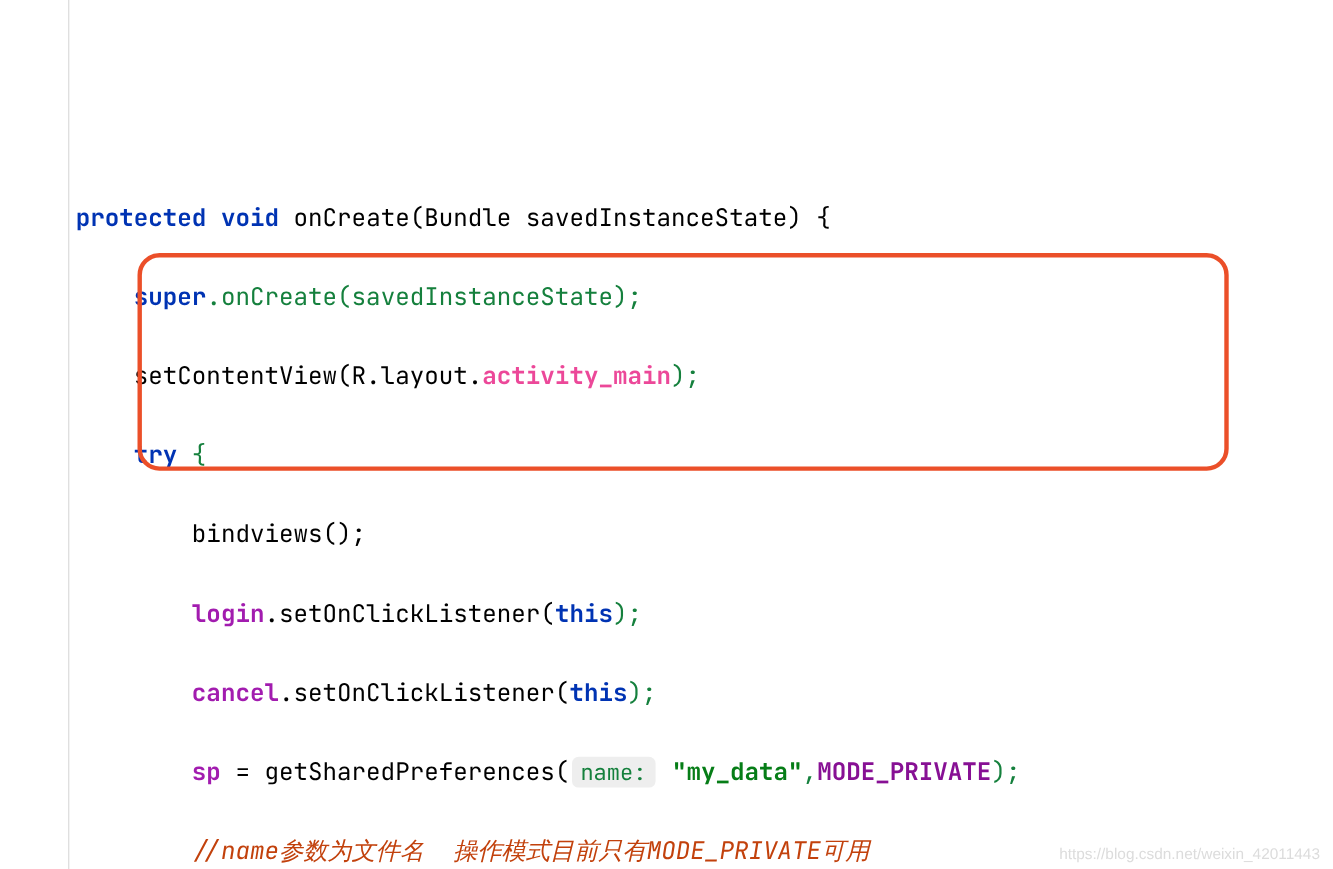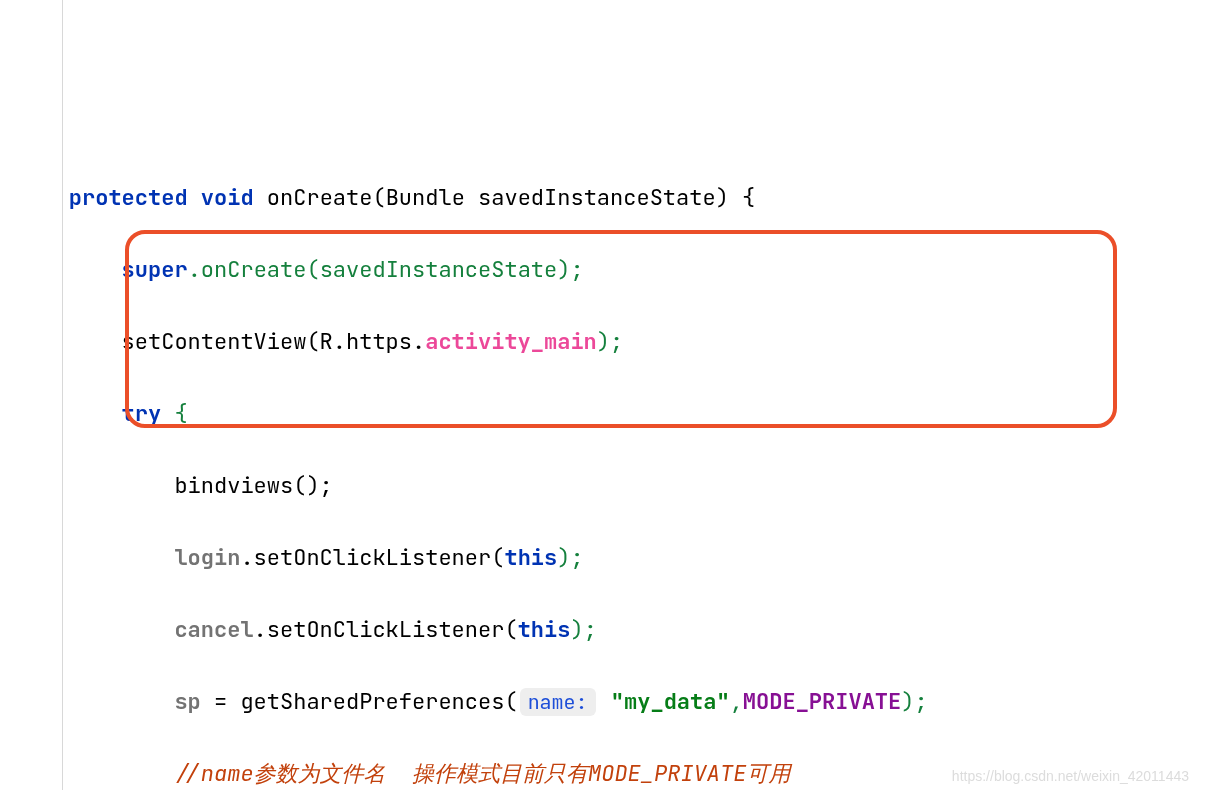--- a/index.html
+++ b/index.html
@@ -33,62 +33,62 @@
     bottom: 0;
     width: 40px;
   }
   .gutter-seg {
     position: absolute;
     box-sizing: border-box;
   }
   .kw { color: #0033b3; font-weight: bold; }
   .punc { color: #15803d; }
   .ident { color: #000000; }
-  .field { color: #737373; font-weight: bold; }
+  .field { color: #a21caf; font-weight: bold; }
   .italicField { color: #ec4899; font-weight: bold; }
   .const { color: #871094; font-weight: bold; }
   .str { color: #067d17; font-weight: bold; }
   .comment { color: #c2410c; font-style: italic; }
   .hint {
     background: #eeeeee;
     border-radius: 6px;
-    color: #1d4ed8;
+    color: #15803d;
     font-size: 20px;
     padding: 1px 8px 1px 8px;
     margin: 0 2px;
     text-align: center;
   }
   .redbox {
     position: absolute;
     border: 4px solid #eb4f29;
     border-radius: 20px;
     pointer-events: none;
   }
   .watermark {
     position: absolute;
-    right: 23px;
+    right: 12px;
     bottom: 6px;
     color: #dcdcdc;
     font-size: 14px;
     font-family: Arial, sans-serif;
   }
 </style>
 </head>
 <body>
 
 <div class="code-area">
 
 
 <div class="gutter">
   <div class="gutter-seg" style="left:62px; top:0; height:790px; border-left:1px solid #d8d8d8;"></div>
 </div>
 
 <span class="line">    <span class="kw">protected</span> <span class="kw">void</span> <span class="ident">onCreate(Bundle savedInstanceState) {</span></span>
 <span class="line">        <span class="kw">super</span><span class="punc">.onCreate(savedInstanceState);</span></span>
-<span class="line">        <span class="ident">setContentView(R.https.</span><span class="italicField">activity_main</span><span class="punc">);</span></span>
+<span class="line">        <span class="ident">setContentView(R.layout.</span><span class="italicField">activity_main</span><span class="punc">);</span></span>
 <span class="line">        <span class="kw">try</span><span class="punc"> {</span></span>
 <span class="line">            <span class="ident">bindviews();</span></span>
 <span class="line">            <span class="field">login</span><span class="ident">.setOnClickListener(</span><span class="kw">this</span><span class="punc">);</span></span>
 <span class="line">            <span class="field">cancel</span><span class="ident">.setOnClickListener(</span><span class="kw">this</span><span class="punc">);</span></span>
 <span class="line">            <span class="field">sp</span><span class="ident"> = getSharedPreferences(</span><span class="hint">name:</span><span> </span><span class="str">"my_data"</span><span class="punc">,</span><span class="const">MODE_PRIVATE</span><span class="punc">);</span></span>
 <span class="line">            <span class="comment">//name参数为文件名  操作模式目前只有MODE_PRIVATE可用</span></span>
 
 
 
 

